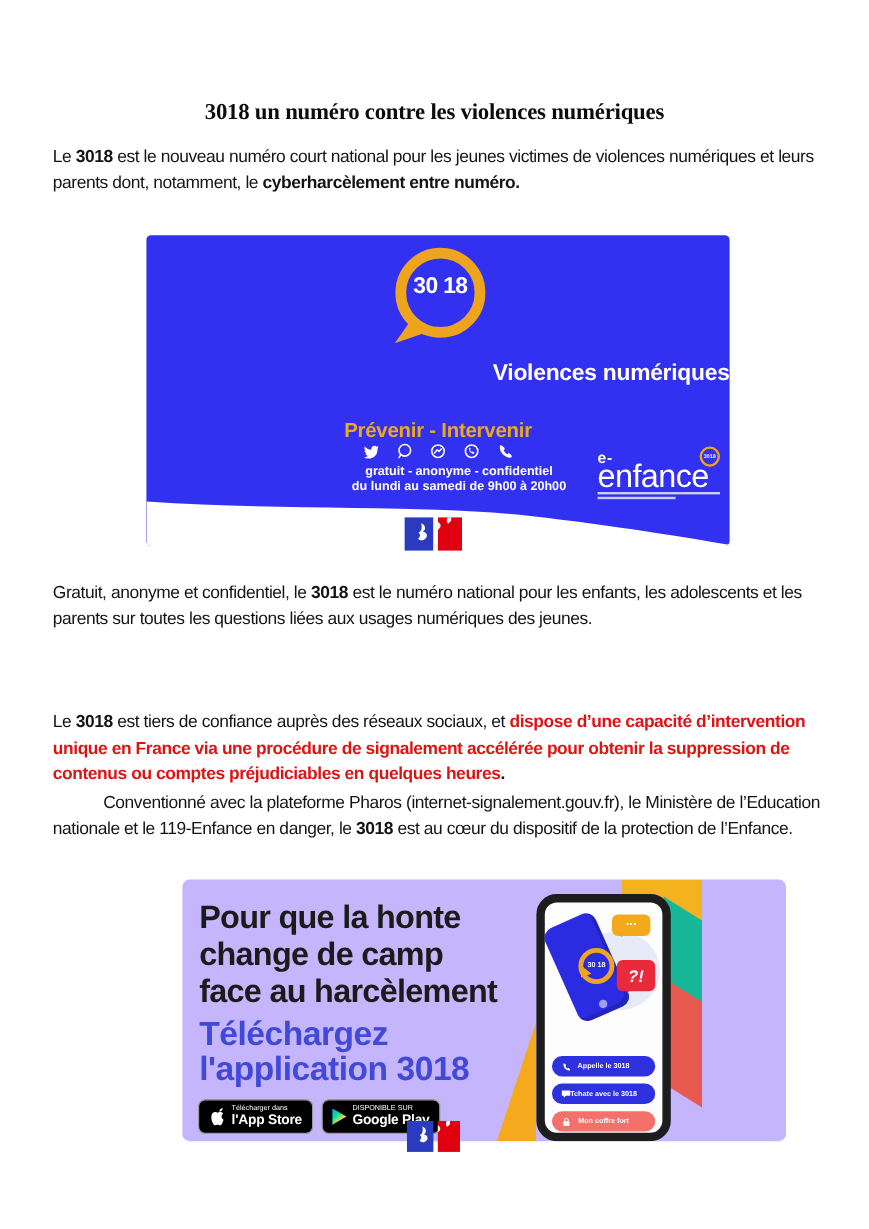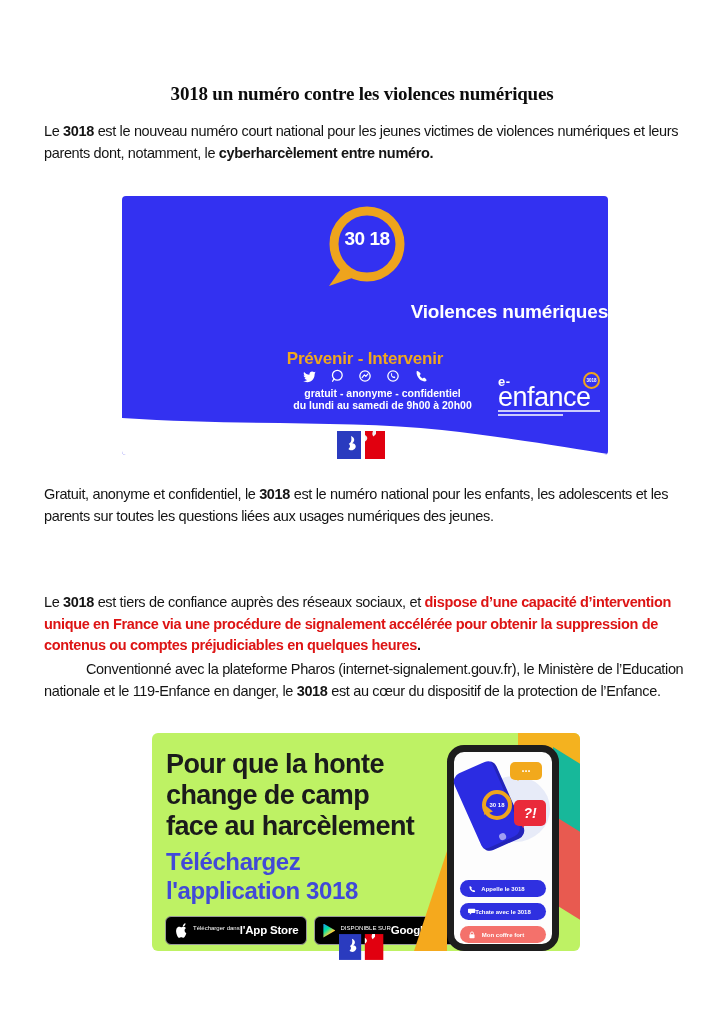--- a/index.html
+++ b/index.html
@@ -44,30 +44,30 @@
     border-radius:50%; font-size:4.5px; font-weight:bold; display:flex; align-items:center; justify-content:center; }
   .enf-tag { height:2px; background:rgba(255,255,255,.75); margin-top:3px; }
   .enf-tag.short { width:64%; margin-top:2px; }
 
   
   .flag { position:absolute; z-index:5; }
   .flag1 { left:337px; top:431px; }
   .flag2 { left:339px; top:934px; }
 
   
-  .promo { position:absolute; left:152px; top:733px; width:428px; height:218px;
-    background:#bef264; border-radius:6px; overflow:hidden;padding-left:26px; }
+  .promo { position:absolute; left:152px; top:733px; width:503px; height:218px;
+    background:#c4b5fd; border-radius:6px; overflow:hidden;padding-left:26px; }
   .promo-h { position:absolute; left:14px; top:16px; font-size:27px; line-height:31px;
     font-weight:bold; color:#1b1b1b; letter-spacing:-0.6px; }
-  .promo-cta { position:absolute; left:14px; top:114px; font-size:24px; line-height:29px;
+  .promo-cta { position:absolute; left:14px; top:114px; font-size:28px; line-height:29px;
     font-weight:bold; color:#4149d8; letter-spacing:-0.4px; }
   .badges { position:absolute; left:13px; top:183px; display:flex; gap:7px; }
   .badge { height:29px; background:#000; border:1px solid #9a9a9a; border-radius:6px;
     color:#fff; display:flex; align-items:center; padding:0 8px; gap:5px; }
-  .badge .txt { display:flex; flex-direction:row; line-height:1; }
+  .badge .txt { display:flex; flex-direction:column; line-height:1; }
   .badge .small { font-size:6px; margin-bottom:1.5px; }
   .badge .big { font-size:11.5px; font-weight:bold; letter-spacing:-0.2px; }
   .play-tri { width:12px; height:14px; clip-path:polygon(0 0,100% 50%,0 100%);
     background:linear-gradient(140deg,#2196f3 0%,#00e3a4 35%,#ffd33d 65%,#ff4b5c 100%); }
 
   
   .decor-y { position:absolute; left:366px; top:0; width:67px; height:57px; background:#f4b21f;
     clip-path:polygon(0 0,100% 0,100% 100%,42% 100%,0 26%); z-index:1; }
   .decor-t { position:absolute; left:401px; top:24px; width:32px; height:74px; background:#17b89a;
     transform:skewY(32deg); z-index:1; }

